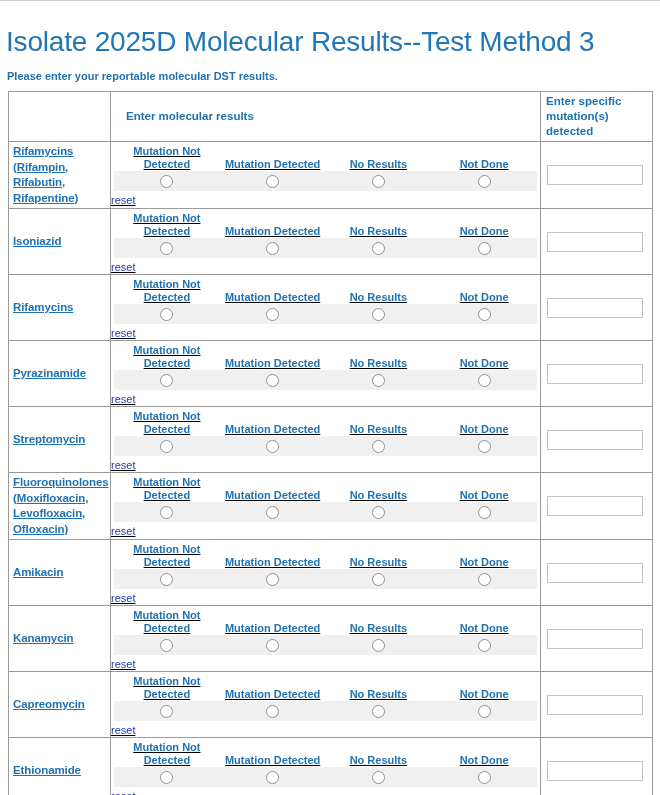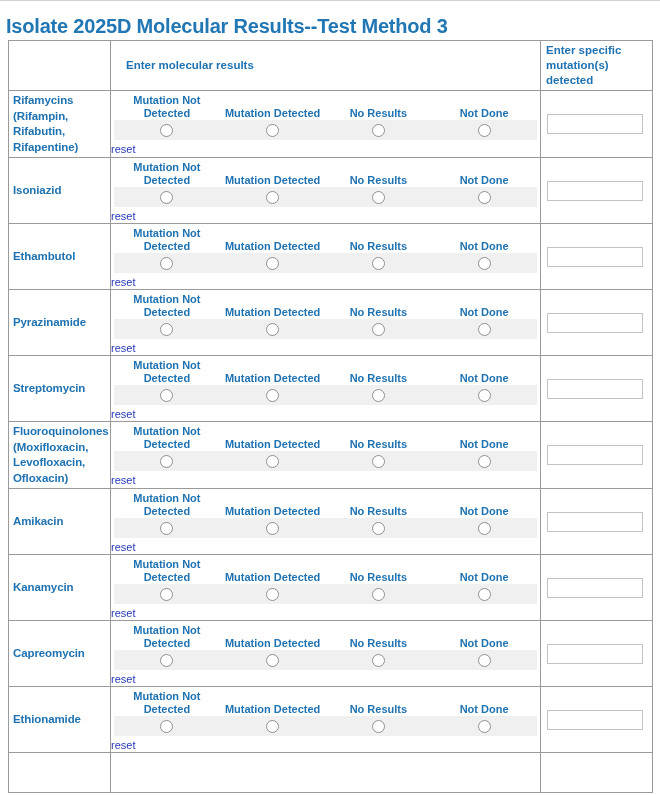--- a/index.html
+++ b/index.html
@@ -12,23 +12,23 @@
   * { box-sizing: border-box; }
   html, body { margin: 0; padding: 0; }
   body {
     width: 660px; height: 795px; overflow: hidden;
     background: #ffffff;
     border-top: 1px solid #d0d0d0;
     font-family: "Liberation Sans", "DejaVu Sans", sans-serif;
   }
   .page-title {
     color: var(--title-blue);
-    font-size: 20px; font-weight: bold;
+    font-size: 28px; font-weight: normal;
     letter-spacing: -0.2px;
-    margin: 11px 0 0 6px;
+    margin: 27px 0 0 6px;
     line-height: 28px;
   }
   .instructions {
     color: var(--label-blue);
     font-size: 11px; font-weight: bold;
     margin: 14px 0 9px 7px;
   }
   table.results-table {
     border-collapse: collapse;
     margin-left: 8px;
@@ -41,21 +41,21 @@
   thead th {
     height: 49px;
     color: var(--label-blue);
     font-size: 11.5px; font-weight: bold;
     text-align: left; vertical-align: middle;
     line-height: 15px;
   }
   th.col-drug   { width: 102px; }
   th.col-options{ width: 430px; padding: 2px 4px 2px 15px; }
   th.col-input  { width: 112px; padding: 2px 6px 2px 5px; margin-top: 16px; }
-  .drug-row td { height: 66px; }
+  .drug-row td { height: 66px; text-decoration: underline; }
   td.drug-cell {
     color: var(--label-blue);
     font-size: 11.5px; font-weight: bold;
     line-height: 15.5px;
     letter-spacing: -0.1px;
     padding: 2px 2px 2px 4px;
     vertical-align: middle;
   }
   td.options-cell { padding: 0; vertical-align: top; }
   .labels-row { display: flex; margin: 3px 3px 0 3px; height: 26px; align-items: flex-end; }
@@ -96,20 +96,21 @@
     padding: 1px 3px;
     font-family: "Liberation Sans", "DejaVu Sans", sans-serif;
   }
   tr.partial-row td { height: 40px; }
 </style>
 </head>
 <body>
 
 <div class="page">
   <h1 class="page-title">Isolate 2025D Molecular Results--Test Method 3</h1>
+  <p class="instructions">Please enter your reportable molecular DST results.</p>
 
   <table class="results-table">
     <thead>
       <tr>
         <th class="col-drug"></th>
         <th class="col-options">
           <span>Enter molecular results</span>
         </th>
         <th class="col-input">
           <span>Enter specific mutation(s) detected</span>
@@ -191,21 +192,21 @@
       <div class="reset-row">
         <a class="reset-link" href="#">reset</a>
       </div>
     </td>
     <td class="input-cell">
       <input type="text" class="mutation-input" value="" style="">
     </td>
   </tr>
 
   <tr class="drug-row">
-    <td class="drug-cell">Ethambutol</td>
+    <td class="drug-cell">Rifamycins</td>
     <td class="options-cell">
       <div class="labels-row">
         <div class="opt-col">
           <span class="opt-label">Mutation Not Detected</span>
         </div>
         <div class="opt-col">
           <span class="opt-label">Mutation Detected</span>
         </div>
         <div class="opt-col">
           <span class="opt-label">No Results</span>

